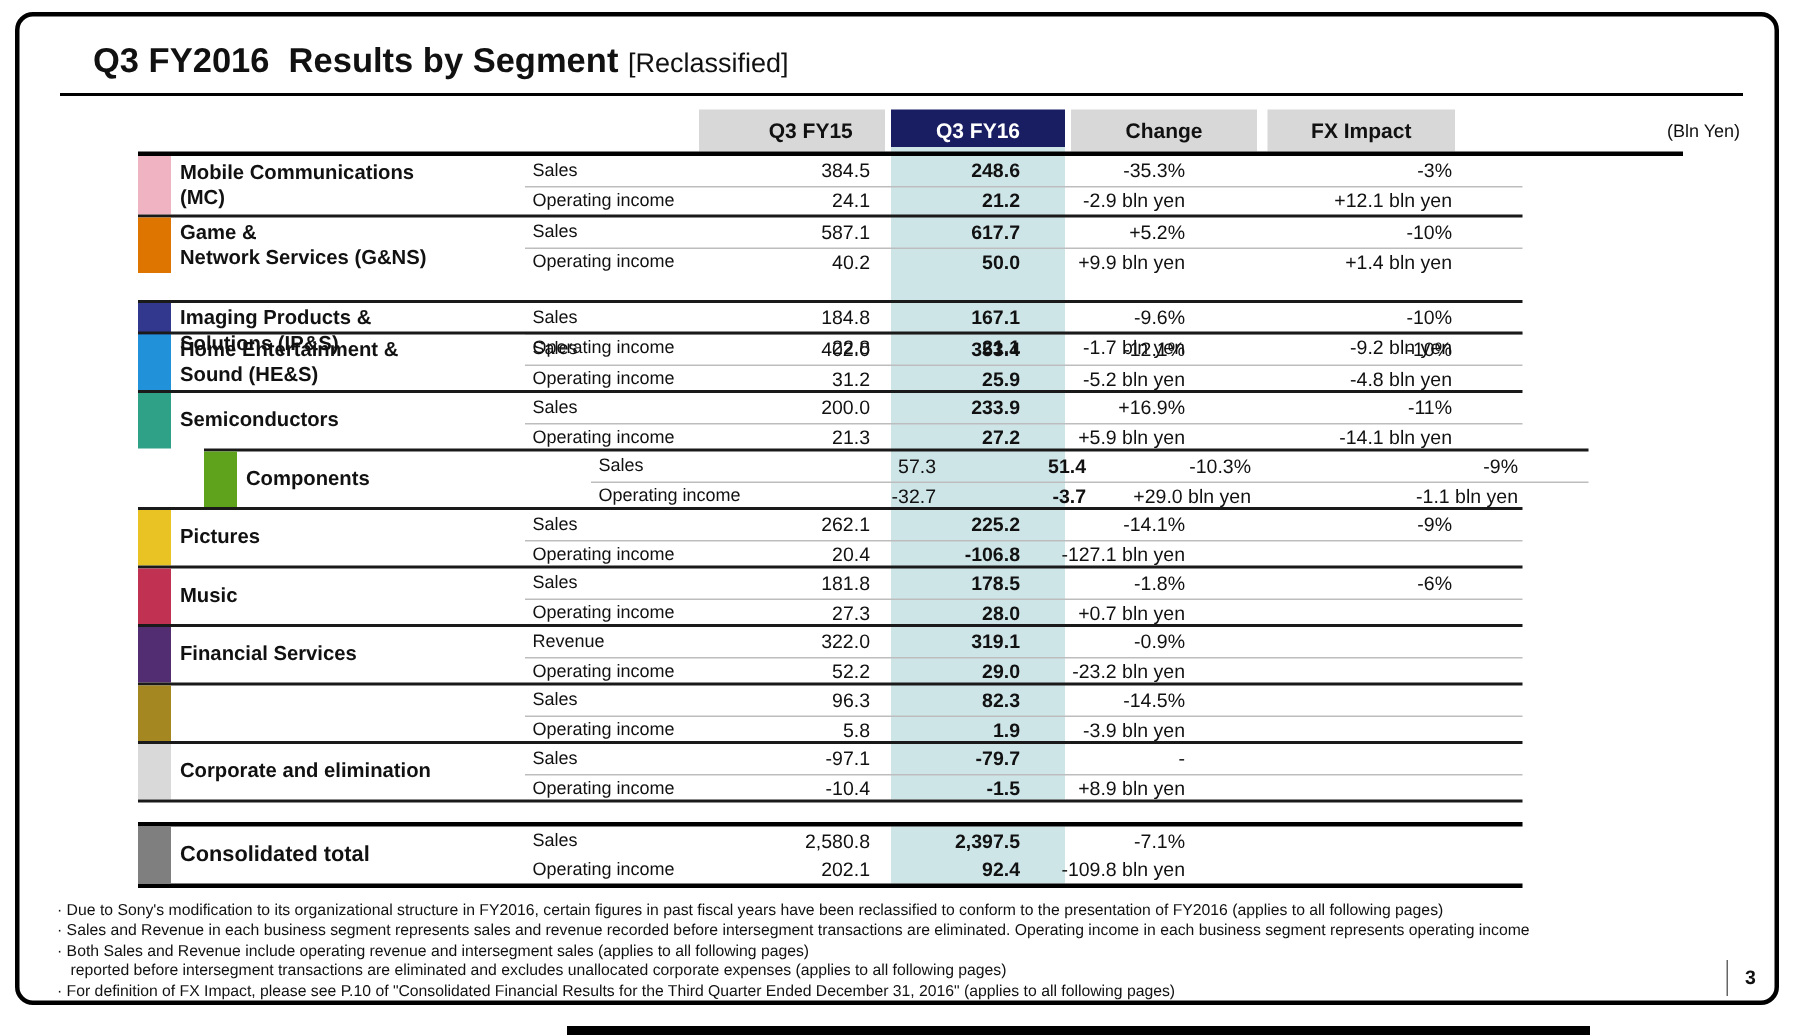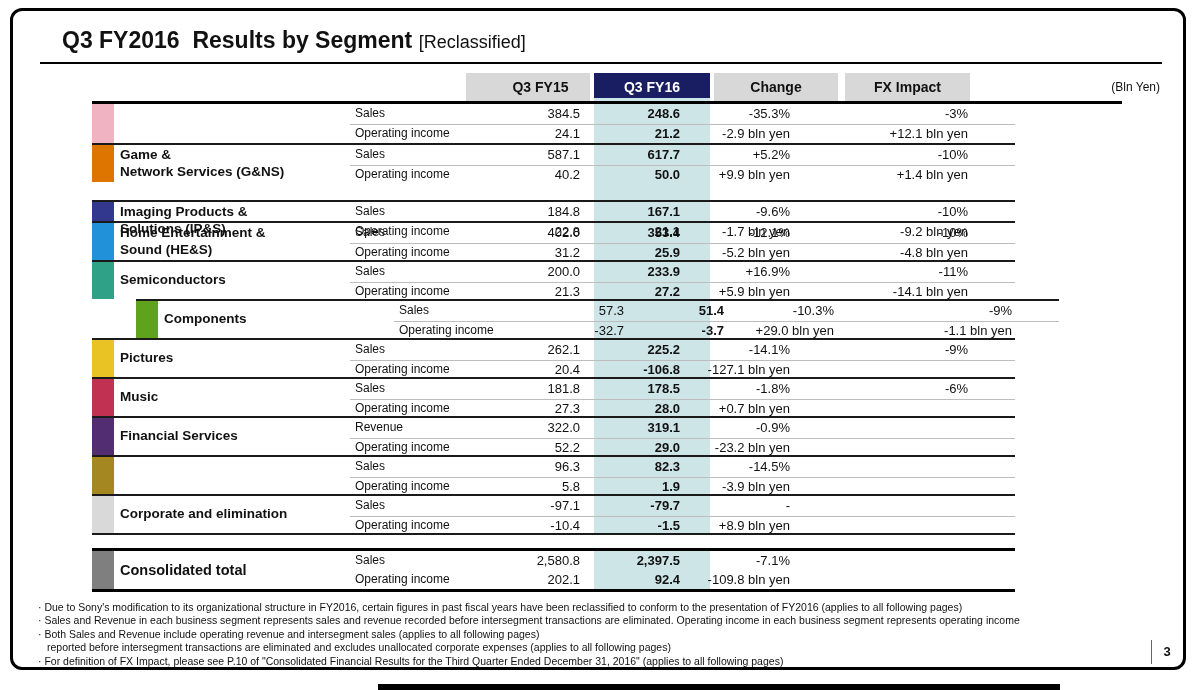--- a/index.html
+++ b/index.html
@@ -67,20 +67,23 @@
   <div class="colhead h-fx">FX Impact</div>
   <div class="unit">(Bln Yen)</div>
 
   <div class="hl-col"></div>
   <div class="hl-col-total"></div>
   <div class="tabletop"></div>
 
   <div id="segments">
       <div class="seg first" style="top: 104px;">
   <div class="bar" style="background:#efb3c2"></div>
+  <div class="segname">
+          <span>Mobile Communications<br>(MC)</span>
+        </div>
   <div class="sub" style="top:0">
   <span class="metric">Sales</span>
   <span class="val v-fy15">384.5</span>
   <span class="val v-fy16">248.6</span>
   <span class="val v-chg">-35.3%</span>
   <span class="val v-fx">-3%</span>
         </div>
   <div class="subdiv"></div>
   <div class="sub" style="top:19.5px">
   <span class="metric">Operating income</span>

